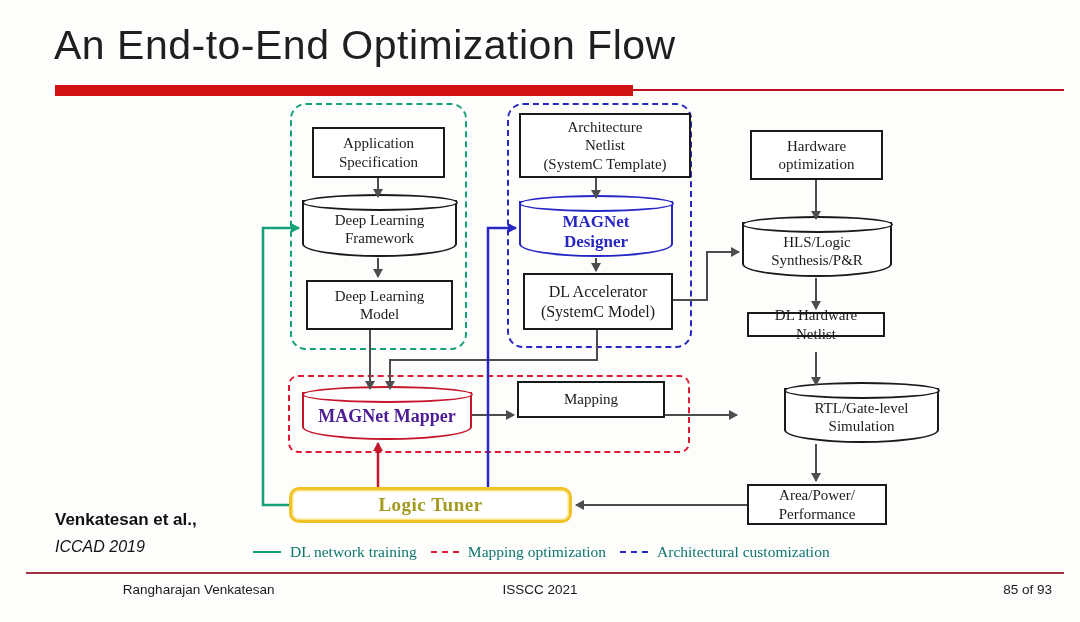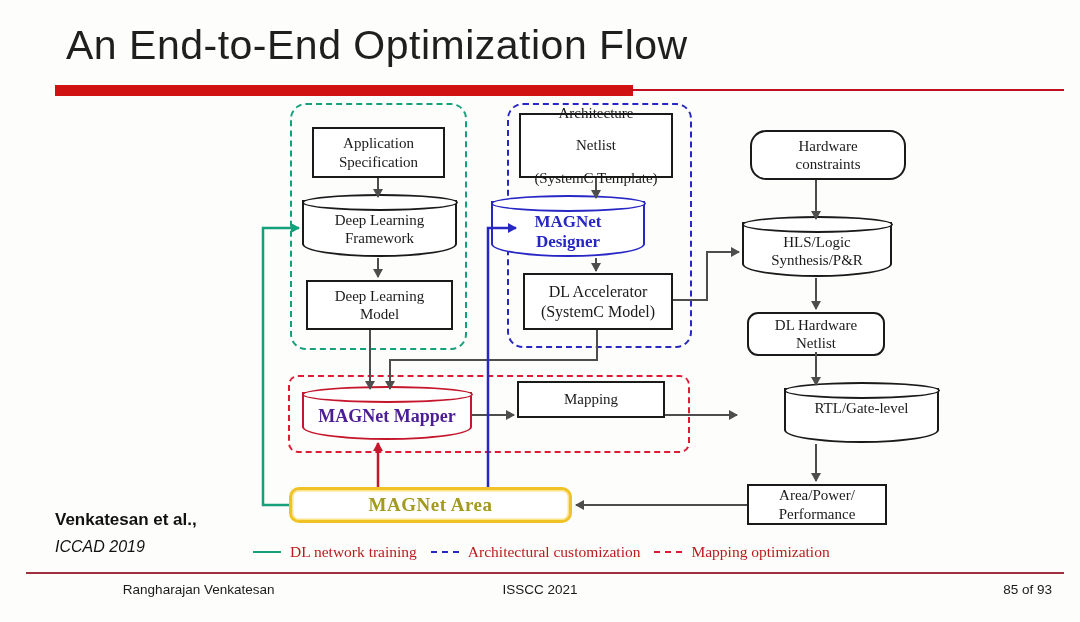--- a/index.html
+++ b/index.html
@@ -3,21 +3,21 @@
 <meta charset="utf-8">
 <style>
   html,body{margin:0;padding:0;background:#e8e8e8;}
   .slide{
     position:relative;width:1080px;height:622px;background:#fdfdfc;
     font-family:"Liberation Serif",serif;overflow:hidden;margin:0 auto;
   }
   
   .title{
     position:absolute;left:54px;top:22px;font-family:"Liberation Sans",sans-serif;
-    font-size:41px;font-weight:400;color:#1f1f1f;letter-spacing:.5px;white-space:nowrap;margin-left:12px;
+    font-size:41px;font-weight:400;color:#1f1f1f;letter-spacing:.5px;white-space:nowrap;
   }
   .title-bar{position:absolute;left:55px;top:85px;width:578px;height:11px;background:#d01212;}
   .title-line{position:absolute;left:630px;top:89px;width:434px;height:2px;background:#c01020;}
   
   .grp{position:absolute;border:2.5px dashed;border-radius:16px;box-sizing:border-box;}
   .grp-green{left:290px;top:103px;width:177px;height:247px;border-color:#14a078;}
   .grp-blue{left:507px;top:103px;width:185px;height:245px;border-color:#2727c4;}
   .grp-red{left:288px;top:375px;width:402px;height:78px;border-color:#e01935;border-radius:10px;}
   
   .box{
@@ -43,21 +43,21 @@
     background:#fff;border:3px solid #f0c225;border-radius:10px;
     box-shadow:inset 0 0 0 1.5px #fbe38a;display:flex;align-items:center;justify-content:center;
     font-weight:bold;font-size:19px;color:#a39a20;z-index:2;letter-spacing:.5px;
   }
   
   .wires{position:absolute;left:0;top:0;width:1080px;height:622px;z-index:5;pointer-events:none;}
   
   .citation{position:absolute;left:55px;top:510px;font-family:"Liberation Sans",sans-serif;color:#111;z-index:3;}
   .citation .auth{font-weight:bold;font-size:17px;}
   .citation .venue{font-style:italic;font-size:16px;margin-top:8px;}
-  .legend{position:absolute;left:253px;top:543px;display:flex;align-items:center;gap:14px;font-size:15.5px;color:#b91c1c;z-index:3;}
+  .legend{position:absolute;left:253px;top:543px;display:flex;align-items:center;gap:14px;font-size:15.5px;color:#0f766e;z-index:3;}
   .legend .item{display:flex;align-items:center;gap:9px;white-space:nowrap;}
   .sw{width:28px;height:0;}
   .sw-green{border-top:2.5px solid #14a078;}
   .sw-blue{border-top:2.5px dashed #2727c4;}
   .sw-red{border-top:2.5px dashed #e01935;}
   .footer-line{position:absolute;left:26px;top:572px;width:1038px;height:1.5px;background:#a03040;}
   .footer{
     position:absolute;left:0;top:582px;width:1080px;box-sizing:border-box;padding:0 28px;
     display:flex;align-items:center;font-family:"Liberation Sans",sans-serif;font-size:13.5px;color:#1a1a1a;
   }
@@ -86,69 +86,70 @@
     <div class="txt">
       <div>Deep Learning</div>
       <div>Framework</div>
     </div>
   </div>
   <div class="box" style="left:306px;top:280px;width:147px;height:50px;">
     <div>Deep Learning</div>
     <div>Model</div>
   </div>
 
-  <div class="box" style="left:519px;top:113px;width:154px;height:65px;gap:14px;">
+  <div class="box" style="left:519px;top:113px;width:172px;height:65px;">
     <div>Architecture</div>
     <div>Netlist</div>
     <div>(SystemC Template)</div>
   </div>
-  <div class="cyl accent-blue" style="left:491px;top:201px;width:154px;height:56px;">
+  <div class="cyl accent-blue" style="left:519px;top:201px;width:154px;height:56px;">
     <div class="txt">
       <div>MAGNet</div>
       <div>Designer</div>
     </div>
   </div>
   <div class="box" style="left:523px;top:273px;width:150px;height:57px;font-size:16px;">
     <div>DL Accelerator</div>
     <div>(SystemC Model)</div>
   </div>
 
-  <div class="box" style="left:750px;top:130px;width:156px;height:50px;border-radius:16px;">
+  <div class="box" style="left:750px;top:130px;width:133px;height:50px;">
     <div>Hardware</div>
-    <div>constraints</div>
+    <div>optimization</div>
   </div>
   <div class="cyl" style="left:742px;top:222px;width:150px;height:55px;">
     <div class="txt">
       <div>HLS/Logic</div>
       <div>Synthesis/P&amp;R</div>
     </div>
   </div>
-  <div class="box" style="left:747px;top:312px;width:138px;height:44px;border-radius:11px;">
+  <div class="box" style="left:747px;top:312px;width:138px;height:25px;">
     <div>DL Hardware</div>
     <div>Netlist</div>
   </div>
   <div class="cyl" style="left:740px;top:388px;width:155px;height:55px;margin-left:44px;">
     <div class="txt">
       <div>RTL/Gate-level</div>
+      <div>Simulation</div>
     </div>
   </div>
   <div class="box" style="left:747px;top:484px;width:140px;height:41px;">
     <div>Area/Power/</div>
     <div>Performance</div>
   </div>
 
   <div class="cyl accent-red" style="left:302px;top:392px;width:170px;height:48px;">
     <div class="txt">MAGNet Mapper</div>
   </div>
   <div class="box" style="left:517px;top:381px;width:148px;height:37px;text-align:center;">
     <div>Mapping</div>
   </div>
 
   <div class="tuner">
-    <span>MAGNet Area</span>
+    <span>Logic Tuner</span>
   </div>
 
   <svg class="wires" viewBox="0 0 1080 622">
     <defs>
       <marker id="ah-gray" markerUnits="userSpaceOnUse" markerWidth="10" markerHeight="10" refX="8" refY="5" orient="auto">
           <path d="M0,0 L9,5 L0,10 z" fill="#4d4d4d"></path>
         </marker>
       <marker id="ah-green" markerUnits="userSpaceOnUse" markerWidth="10" markerHeight="10" refX="8" refY="5" orient="auto">
           <path d="M0,0 L9,5 L0,10 z" fill="#14a078"></path>
         </marker>
@@ -184,26 +185,26 @@
     <div class="auth">Venkatesan et al.,</div>
     <div class="venue">ICCAD 2019</div>
   </div>
 
   <div class="legend">
     <div class="item">
       <span class="sw sw-green"></span>
       <span>DL network training</span>
     </div>
     <div class="item">
+      <span class="sw sw-red"></span>
+      <span>Mapping optimization</span>
+    </div>
+    <div class="item">
       <span class="sw sw-blue"></span>
       <span>Architectural customization</span>
-    </div>
-    <div class="item">
-      <span class="sw sw-red"></span>
-      <span>Mapping optimization</span>
     </div>
   </div>
 
   <div class="footer-line"></div>
   <div class="footer">
     <span class="fl">Rangharajan Venkatesan</span>
     <span class="fc">ISSCC 2021</span>
     <span class="fr">85 of 93</span>
   </div>
 

